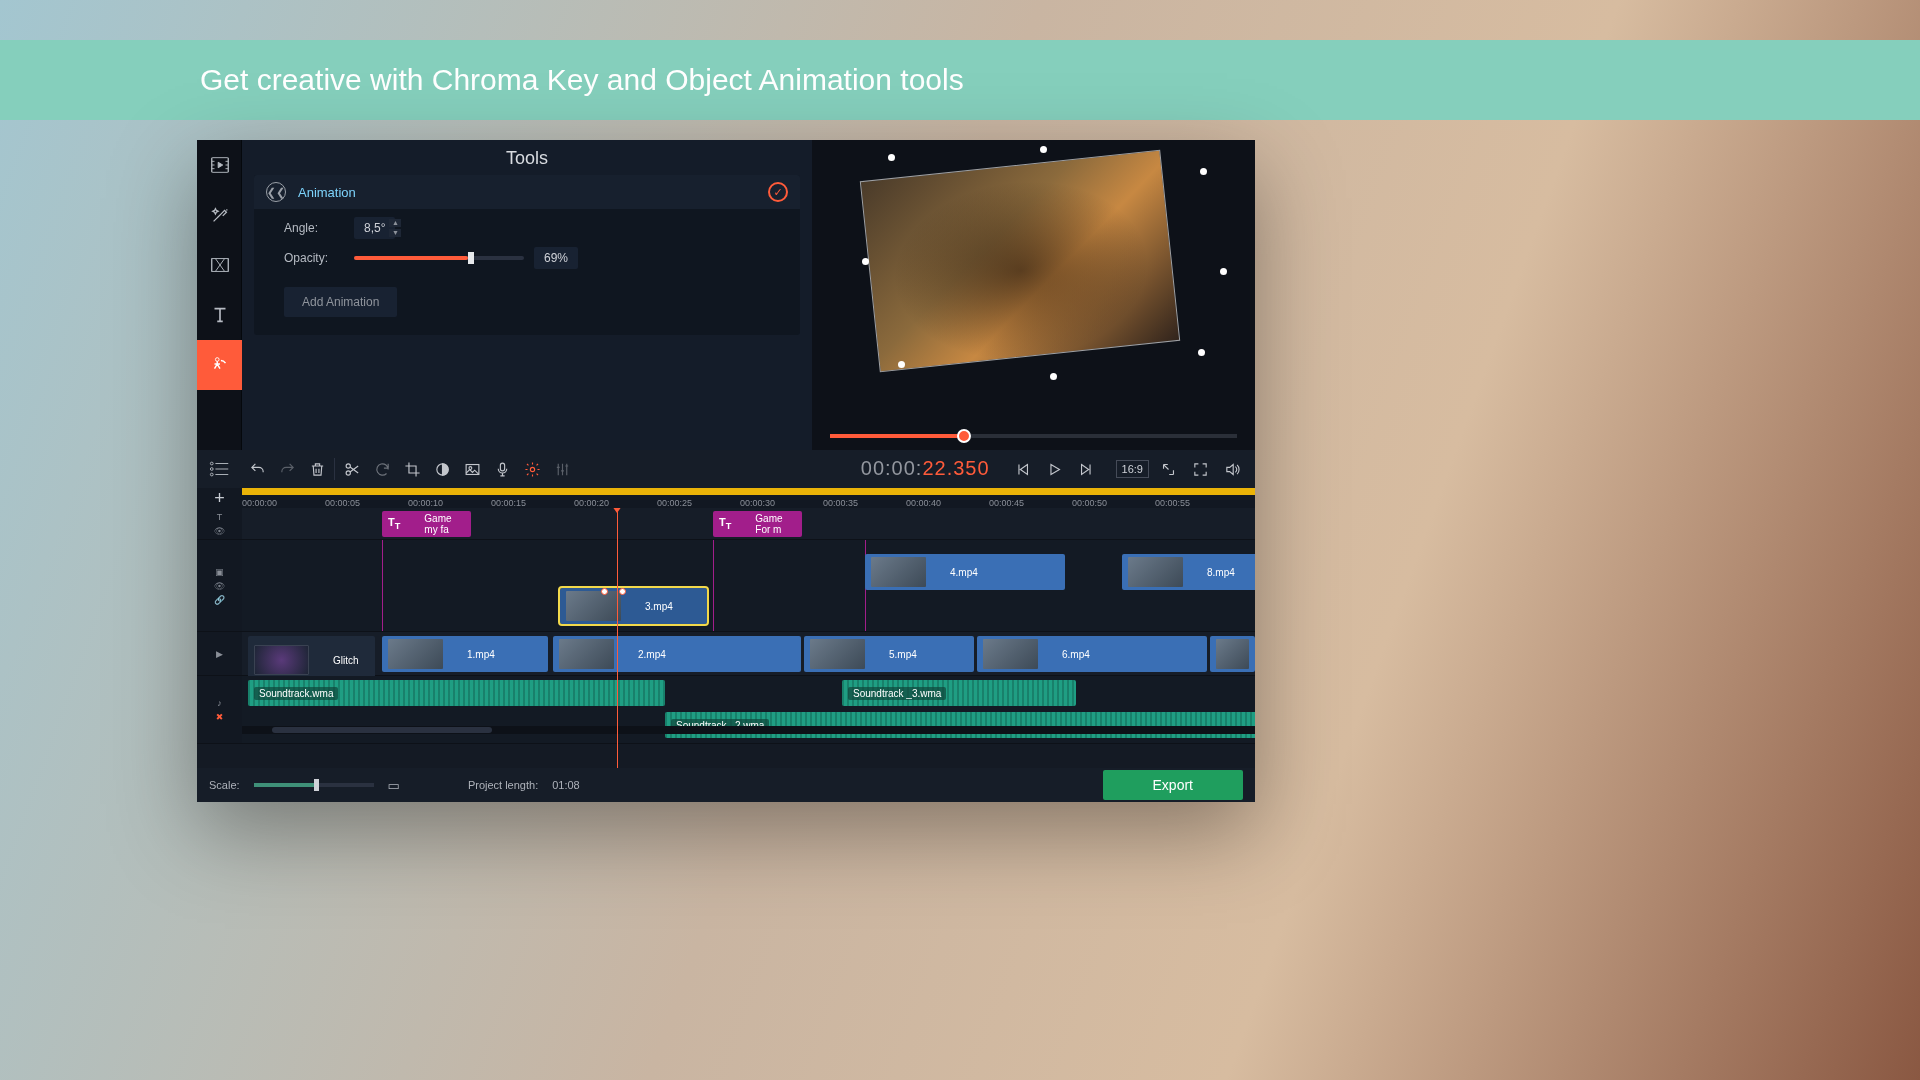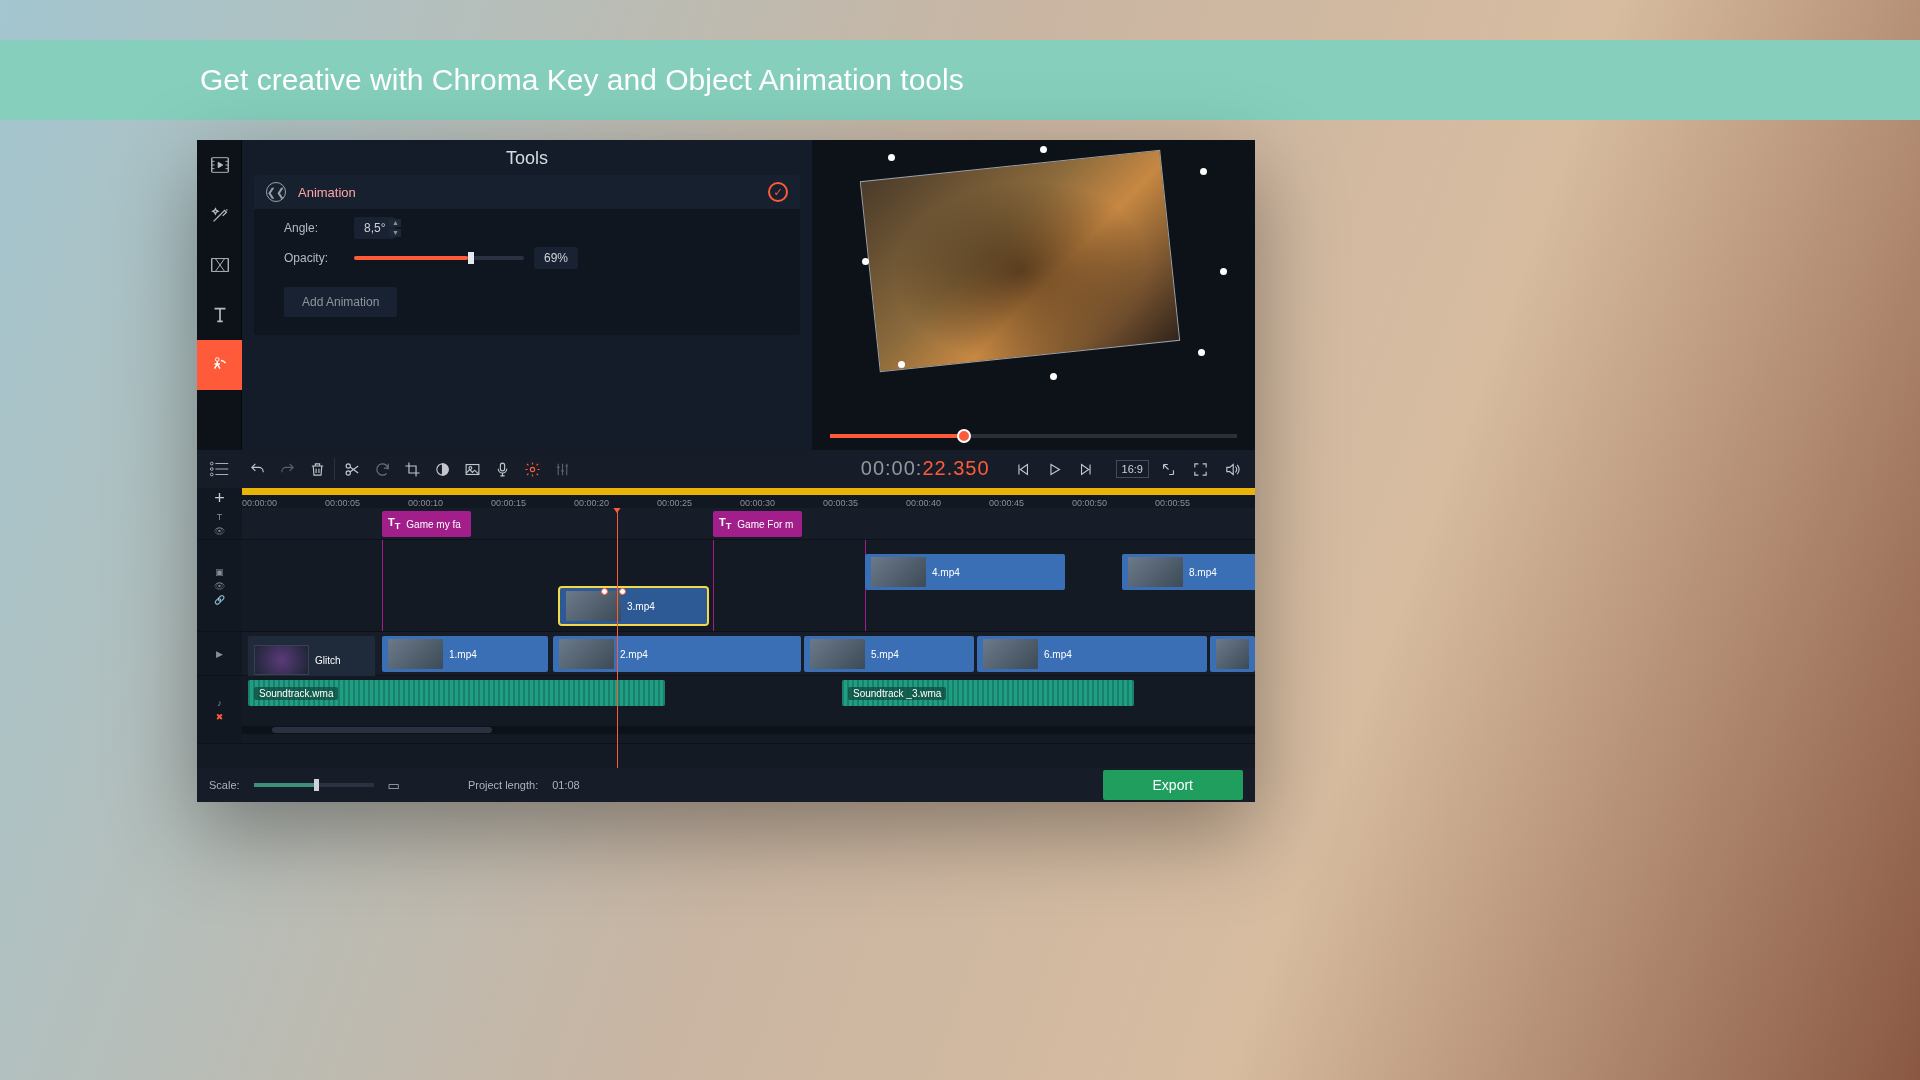--- a/index.html
+++ b/index.html
@@ -17,21 +17,21 @@
 .rail .ic { width:45px; height:50px; display:flex; align-items:center; justify-content:center; color:#b7bcc3; cursor:pointer; }
 .rail .ic.active { background:#ff5b3a; color:#fff; }
 .rail .ic svg { width:22px; height:22px; stroke:currentColor; fill:none; }
 
 
 .tools { position:absolute; top:0; left:45px; width:570px; height:310px; background:#141c29; }
 .tools-title { text-align:center; color:#d8dbe0; font-size:18px; padding:8px 0 6px; }
 .anim-box { background:#0f1620; margin:0 12px 12px; border-radius:3px; padding:0 0 18px; }
 .anim-head { display:flex; align-items:center; gap:12px; background:#17202e; padding:7px 12px; border-radius:3px 3px 0 0; }
 .anim-head .back { width:20px; height:20px; border:1.5px solid #9ba0a8; border-radius:50%; display:flex; align-items:center; justify-content:center; color:#9ba0a8; font-size:11px; }
-.anim-head .nm { color:#fca5a5; font-size:13px; flex:1; }
+.anim-head .nm { color:#7dd3fc; font-size:13px; flex:1; }
 .anim-head .ok { width:20px; height:20px; border:2px solid #ff5b3a; border-radius:50%; display:flex; align-items:center; justify-content:center; color:#ff5b3a; font-size:11px; }
 .arow { display:flex; align-items:center; padding:8px 30px 0; color:#b6bbc3; font-size:12px; }
 .arow .lab { width:70px; }
 .arow .val { background:#182232; padding:4px 10px; border-radius:2px; color:#cfd2d8; font-size:12px; }
 .spin { display:flex; flex-direction:column; margin-left:-6px; }
 .spin span { width:12px; height:8px; background:#1e2736; color:#8d929a; font-size:7px; text-align:center; line-height:8px; margin:1px 0; cursor:pointer; }
 .slider { width:170px; height:4px; background:#2a3140; position:relative; border-radius:2px; }
 .slider .fill { position:absolute; left:0; top:0; height:100%; background:#ff5b3a; border-radius:2px; }
 .slider .knob { position:absolute; top:-4px; width:6px; height:12px; background:#e6e8eb; }
 .addkf { margin:18px 0 0 30px; background:#182232; color:#8f949c; font-size:12px; padding:8px 18px; border-radius:2px; display:inline-block; cursor:pointer; }
@@ -67,21 +67,21 @@
 .playhead { position:absolute; top:0; width:1px; background:#ff5b3a; z-index:50; }
 .playhead::before { content:""; position:absolute; top:-2px; left:-5px; width:0; height:0; border-left:5px solid transparent; border-right:5px solid transparent; border-top:7px solid #ff5b3a; }
 
 
 .tracks { position:absolute; top:368px; left:0; right:0; bottom:34px; background:#141a24; overflow:hidden; }
 .trk { display:flex; border-bottom:1px solid #0d1118; }
 .trk .thead { width:45px; background:#121822; display:flex; flex-direction:column; align-items:center; justify-content:center; gap:4px; color:#7c828c; font-size:9px; flex-shrink:0; }
 .trk .thead .ico { color:#8a8f98; }
 .trk .lane { flex:1; position:relative; background:#161d28; }
 .trk.alt .lane { background:#131a24; }
-.clip { position:absolute; top:3px; height:26px; border-radius:2px; display:flex; align-items:center; gap:6px; padding:0 6px; font-size:10px; color:#fff; overflow:hidden; }
+.clip { position:absolute; top:3px; height:26px; border-radius:2px; display:flex; align-items:center; gap:24px; padding:0 6px; font-size:10px; color:#fff; overflow:hidden; }
 .clip.title { background:#a21e8b; }
 .clip.title .ti { font-weight:bold; font-size:11px; }
 .clip.vid { background:#3a6fb5; top:4px; height:36px; }
 .clip.vid.sel { background:#2d5a94; outline:2px solid #f2d94b; }
 .clip .thumb { width:55px; height:30px; background:linear-gradient(135deg,#6b7a8a,#3d4a57); border-radius:1px; margin:-2px 0; }
 .clip.fx { background:#1f2a3a; }
 .clip.fx .fxthumb { width:55px; height:30px; background:radial-gradient(circle,#5a3a7a,#1d2535); border-radius:1px; margin:-2px 0; border:1px solid #3a4252; }
 .clip.aud { background:#1f9e83; height:26px; top:4px; }
 .clip.aud .wave { position:absolute; inset:0; opacity:.35; background:repeating-linear-gradient(90deg,#0c4a3e 0 2px,transparent 2px 5px); }
 .clip.aud .nm { position:relative; background:rgba(15,70,58,.7); padding:1px 5px; border-radius:2px; font-size:10px; }
@@ -396,23 +396,27 @@
     <div class="trk alt" style="height:68px">
       <div class="thead">
           <span class="ico">♪</span>
           <span style="color:#ff5b3a">✖</span>
         </div>
       <div class="lane" id="lane-aud">
           <div class="clip aud" style="left: 6px; width: 417px; top: 4px;">
             <div class="wave"></div>
             <span class="nm">Soundtrack.wma</span>
           </div>
-          <div class="clip aud" style="left: 600px; width: 292px; top: 4px;">
+          <div class="clip aud" style="left: 600px; width: 234px; top: 4px;">
             <div class="wave"></div>
             <span class="nm">Soundtrack _3.wma</span>
+          </div>
+          <div class="clip aud" style="left: 423px; width: 595px; top: 36px;">
+            <div class="wave"></div>
+            <span class="nm">Soundtrack _2.wma</span>
           </div>
         </div>
     </div>
 
     <div class="hscroll">
         <div class="th"></div>
       </div>
   </div>
 
   <div class="bbar">

